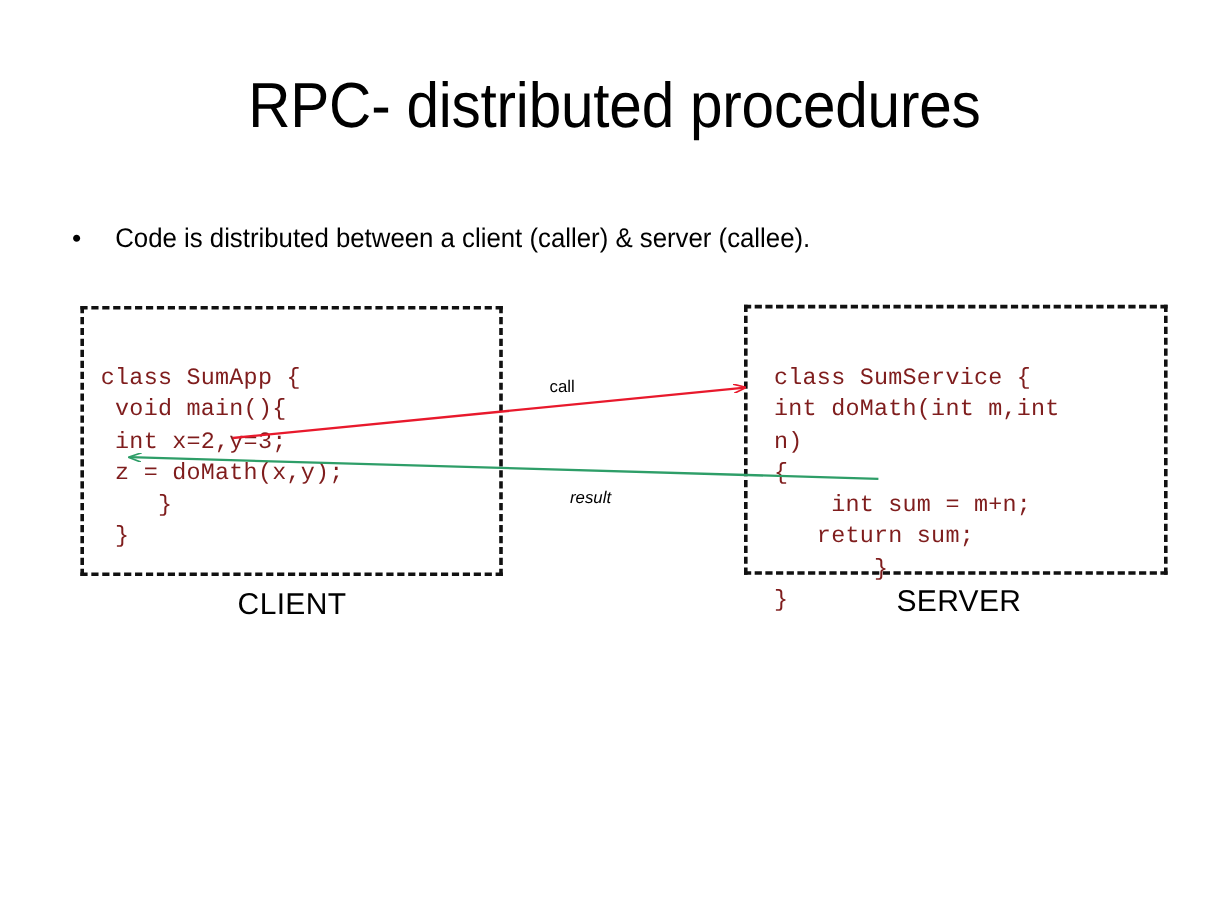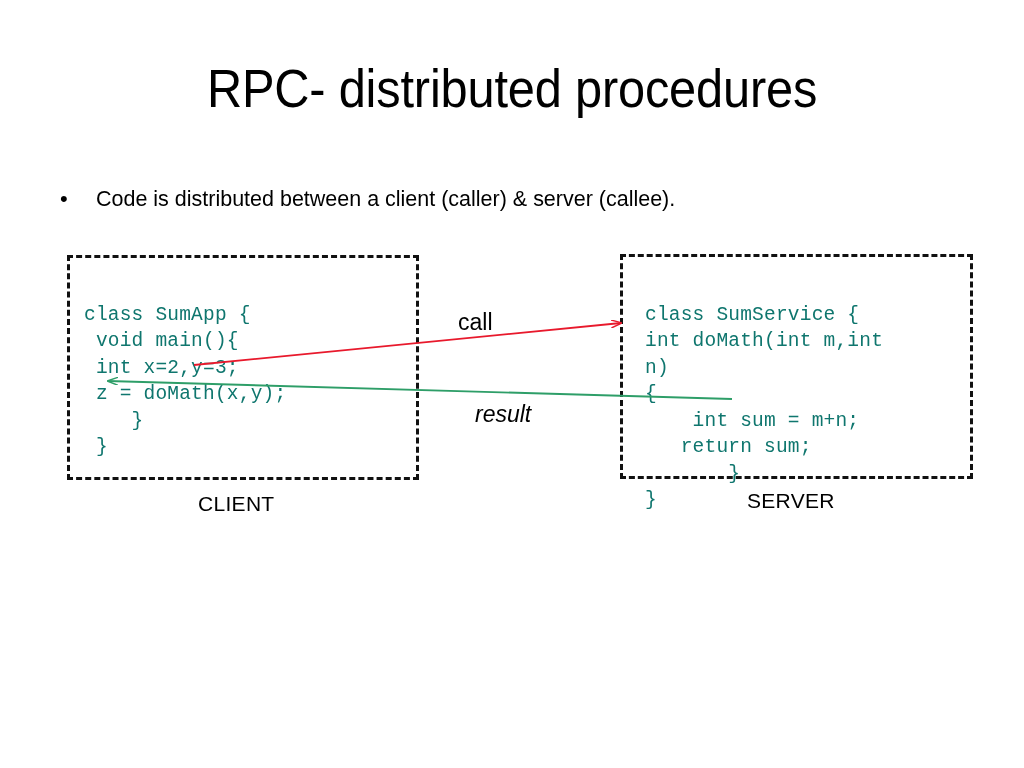--- a/index.html
+++ b/index.html
@@ -75,54 +75,54 @@
     width: 353px;
     height: 225px;
   }
 
   .code-text {
     position: absolute;
     font-family: "Liberation Mono", "DejaVu Sans Mono", monospace;
     font-size: 19.5px;
     line-height: 26.5px;
     white-space: pre;
-    color: #0f766e;
+    color: #7f1d1d;
     letter-spacing: 0.2px;
   }
   #client-code {
     left: 84px;
     top: 282px;
   }
   #server-code {
     left: 645px;
     top: 282px;
     font-family: Liberation Mono, monospace;
   }
 
   
   .box-caption {
     position: absolute;
-    font-size: 21px;
+    font-size: 25px;
     line-height: 26px;
     letter-spacing: 0.3px;
     white-space: nowrap;
   }
   #client-caption {
     left: 198px;
     top: 491px;
   }
   #server-caption {
     left: 747px;
     top: 488px;
   }
 
   
   .arrow-label {
     position: absolute;
-    font-size: 23px;
+    font-size: 14px;
     line-height: 24px;
     font-weight: 400;
     white-space: nowrap;
   }
   #call-label {
     left: 458px;
     top: 310px;
   }
   #result-label {
     left: 475px;

